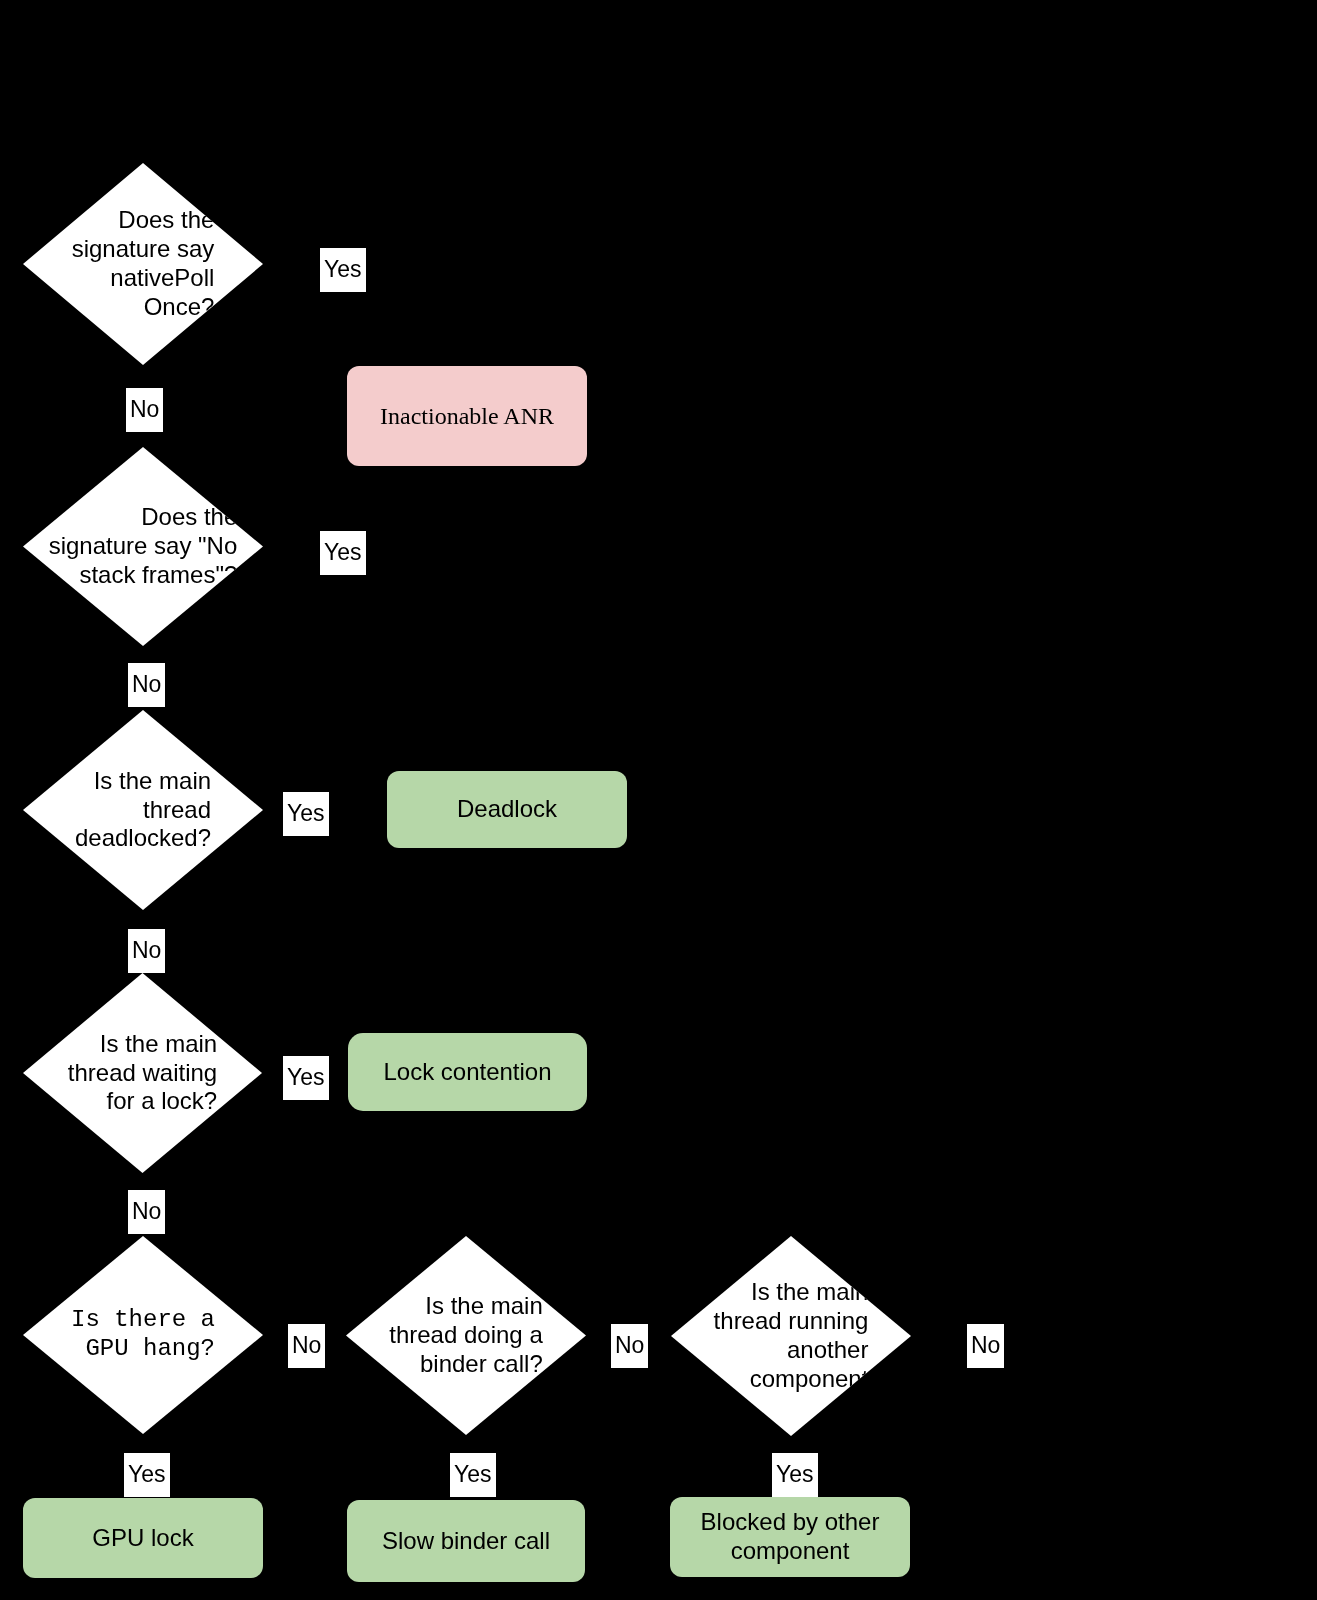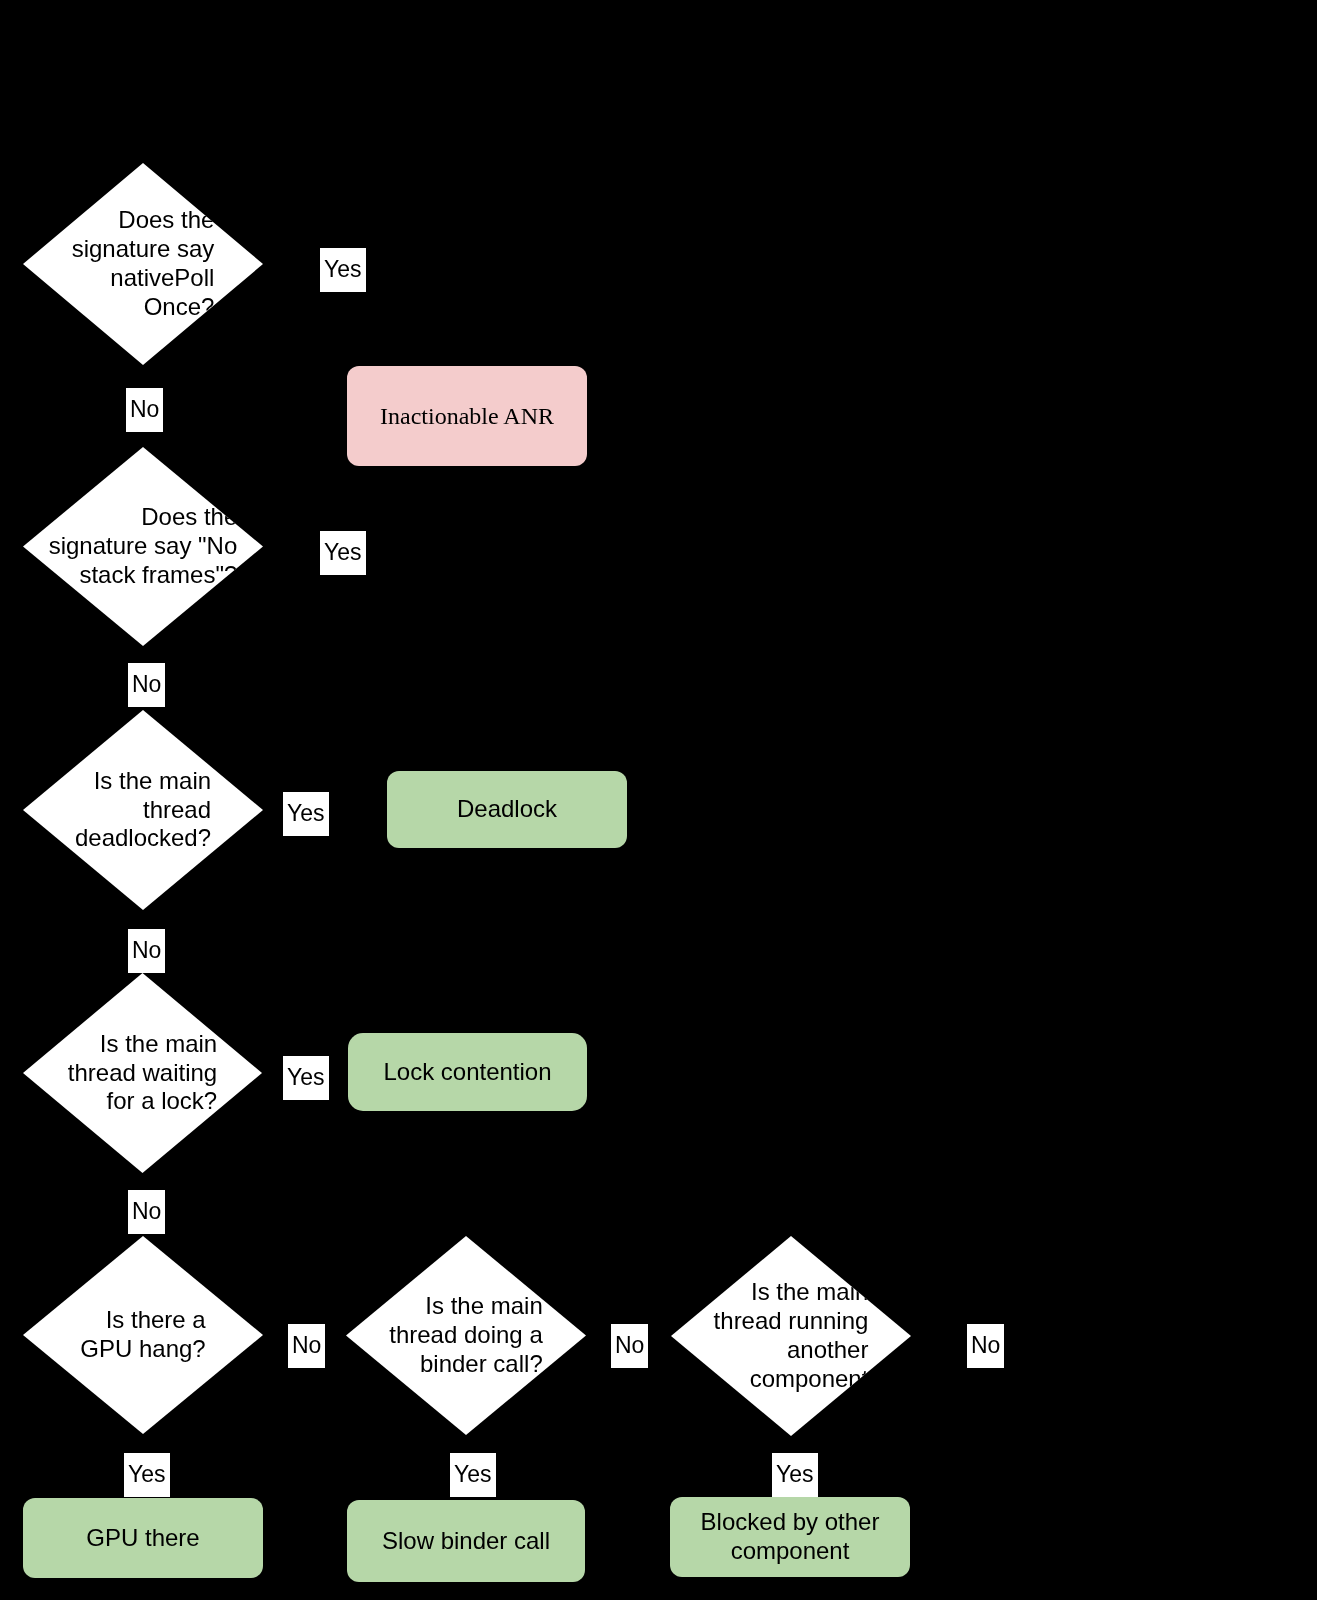--- a/index.html
+++ b/index.html
@@ -105,29 +105,29 @@
 thread waiting
 for a lock?</span>
   </div>
   <div class="chip" style="left:283px; top:1056px;">Yes</div>
   <div class="chip" style="left:128px; top:1190px;">No</div>
 
   <div class="node outcome-green" style="left:348px; top:1033px; width:239px; height:78px;border-radius:15px;">
     <span class="label-text">Lock contention</span>
   </div>
 
-  <div class="node diamond" style="left:23px; top:1236px; width:240px; height:198px;">
+  <div class="node diamond" style="left:23px; top:1236px; width:240px; height:198px;font-family:Liberation Mono, monospace;">
     <span class="label-text">Is there a
 GPU hang?</span>
   </div>
   <div class="chip" style="left:288px; top:1324px;">No</div>
   <div class="chip" style="left:124px; top:1453px;">Yes</div>
 
   <div class="node outcome-green" style="left:23px; top:1498px; width:240px; height:80px;">
-    <span class="label-text">GPU there</span>
+    <span class="label-text">GPU lock</span>
   </div>
 
   <div class="node diamond" style="left:346px; top:1236px; width:240px; height:199px;">
     <span class="label-text">Is the main
 thread doing a
 binder call?</span>
   </div>
   <div class="chip" style="left:611px; top:1324px;">No</div>
   <div class="chip" style="left:450px; top:1453px;">Yes</div>
 

